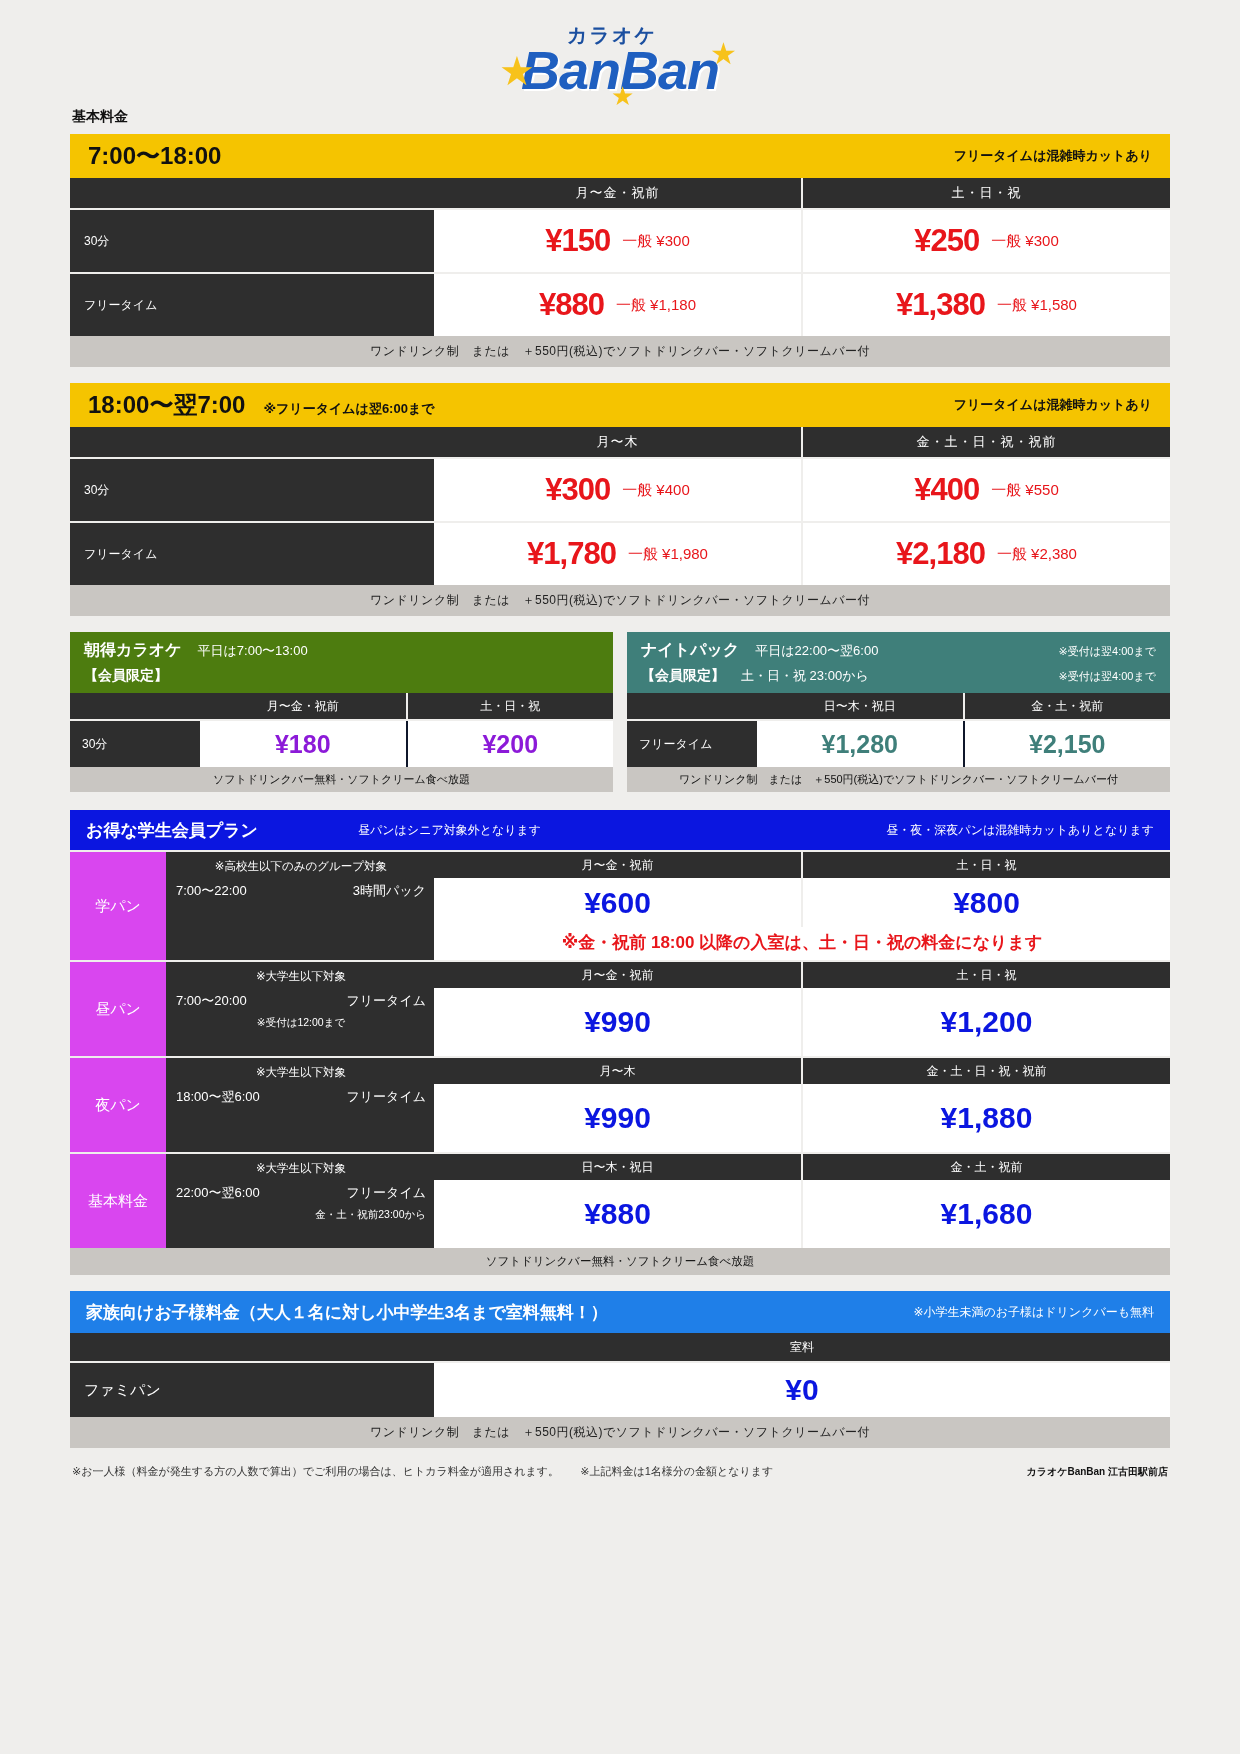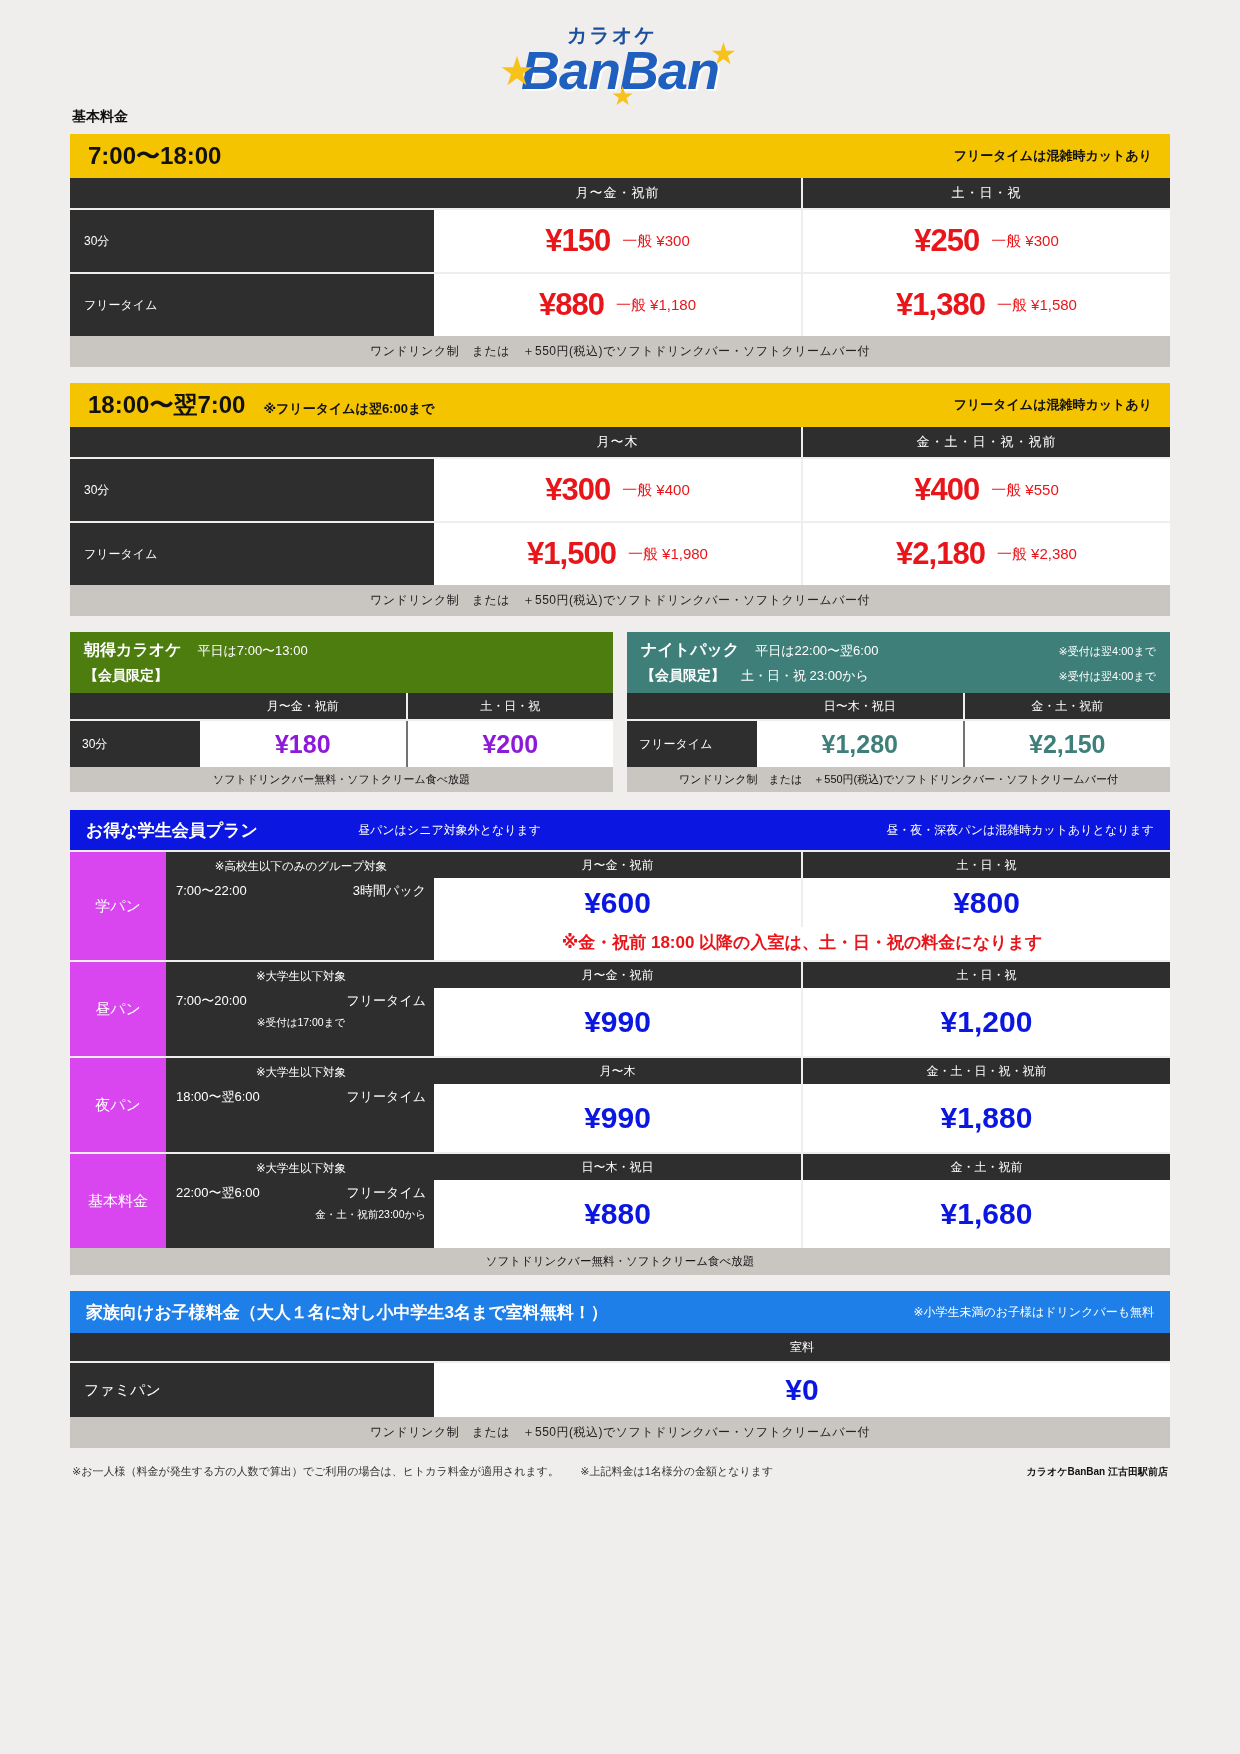--- a/index.html
+++ b/index.html
@@ -78,21 +78,21 @@
   .pack-head .line { display:flex; align-items:baseline; gap:16px; }
   .pack-head .t1 { font-size:16px; font-weight:bold; }
   .pack-head .t2 { font-size:13px; }
   .pack-head .t3 { font-size:11px; margin-left:auto; }
   .pack-hdr-row { display:flex; background:#2e2e2e; color:#fff; height:26px; font-size:12px; }
   .pack-hdr-row .p0 { width:130px; }
   .pack-hdr-row .p1,.pack-hdr-row .p2 { flex:1; display:flex; align-items:center; justify-content:center; }
   .pack-hdr-row .p1 { border-right:2px solid #efeeec; }
   .pack-row { display:flex; height:48px; border-top:2px solid #efeeec; }
   .pack-row .lab { width:130px; background:#2e2e2e; color:#fff; font-size:12px; display:flex; align-items:center; padding-left:12px; }
-  .pack-row .cell { flex:1; background:#fff; display:flex; align-items:center; justify-content:center; border-right:2px solid #737373; }
+  .pack-row .cell { flex:1; background:#fff; display:flex; align-items:center; justify-content:center; border-right:2px solid #0f172a; }
   .pack-row .cell:last-child { border-right:none; }
   .pack-price { font-size:25px; font-weight:bold; color:#3f7f7a; }
   .pack-price.purple { color:#8c1ad8; }
   .pack-foot { background:#c9c6c2; font-size:11px; text-align:center; padding:5px 0; }
 
   
   .blue-bar { background:#0b16e0; color:#fff; display:flex; align-items:center; height:40px; padding:0 16px; }
   .blue-bar .bt { font-size:17px; font-weight:bold; }
   .blue-bar .bn1 { font-size:12px; margin-left:100px; }
   .blue-bar .bn2 { font-size:12px; margin-left:auto; }
@@ -208,21 +208,21 @@
         <span class="price-sub">一般 ¥400</span>
       </div>
       <div class="cell">
         <span class="price-main">¥400</span>
         <span class="price-sub">一般 ¥550</span>
       </div>
     </div>
     <div class="prow">
       <div class="lab">フリータイム</div>
       <div class="cell">
-        <span class="price-main">¥1,500</span>
+        <span class="price-main">¥1,780</span>
         <span class="price-sub">一般 ¥1,980</span>
       </div>
       <div class="cell">
         <span class="price-main">¥2,180</span>
         <span class="price-sub">一般 ¥2,380</span>
       </div>
     </div>
     <div class="foot-note">ワンドリンク制　または　＋550円(税込)でソフトドリンクバー・ソフトクリームバー付</div>
   </div>
 
@@ -319,21 +319,21 @@
     </div>
 
     <div class="srow" style="height:96px;">
       <div class="sname">昼パン</div>
       <div class="sdesc">
         <div class="d1">※大学生以下対象</div>
         <div class="d2">
           <span class="time">7:00〜20:00</span>
           <span class="kind">フリータイム</span>
         </div>
-        <div class="d3">※受付は17:00まで</div>
+        <div class="d3">※受付は12:00まで</div>
       </div>
       <div class="scols">
         <div class="ch">
           <div>月〜金・祝前</div>
           <div>土・日・祝</div>
         </div>
         <div class="cv">
           <div>
               <span class="sprice">¥990</span>
             </div>

